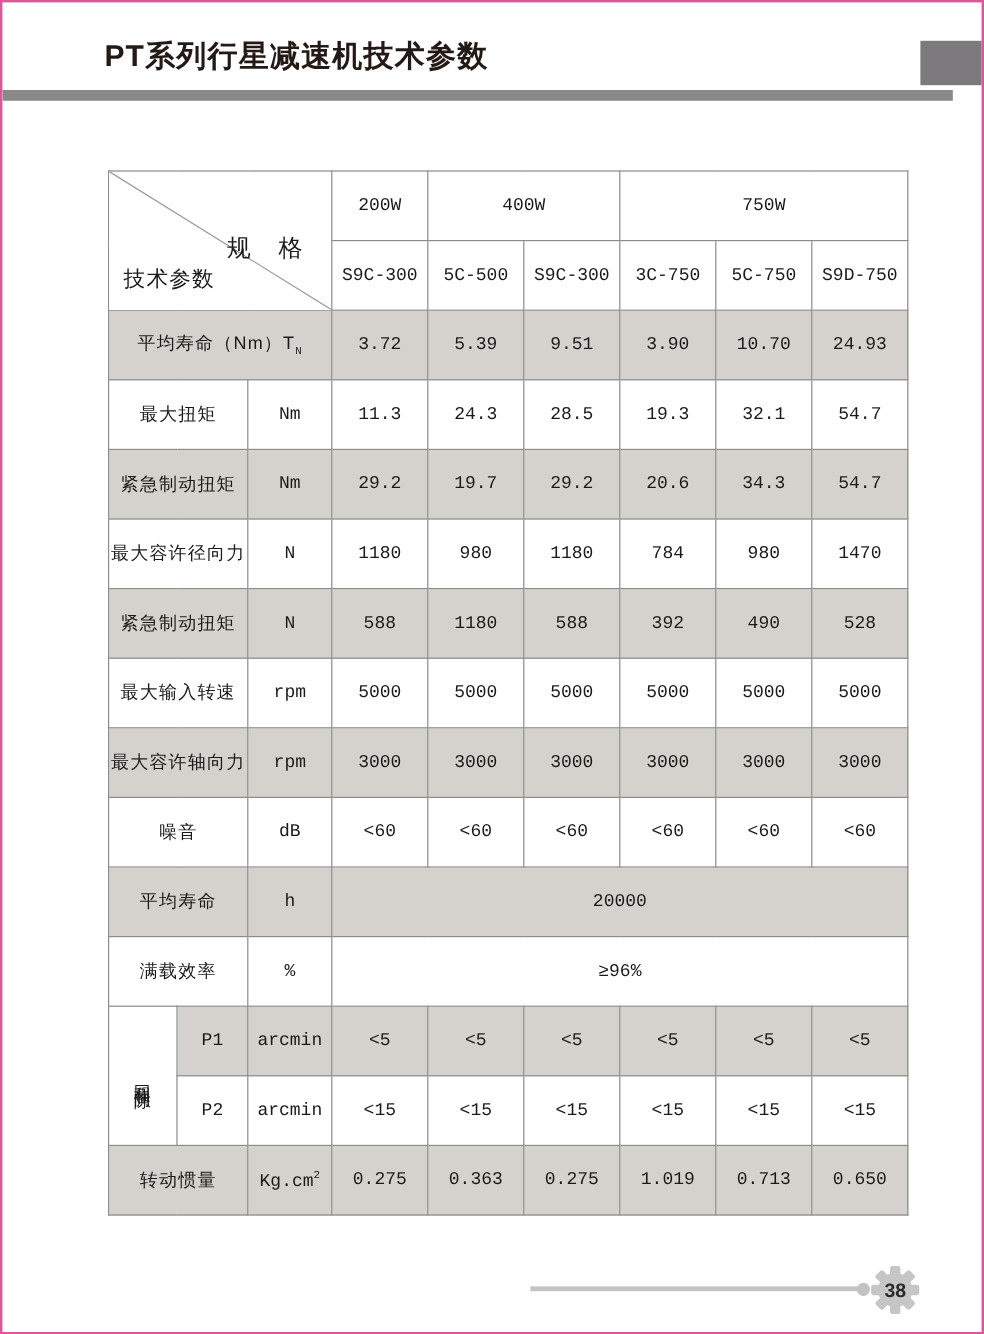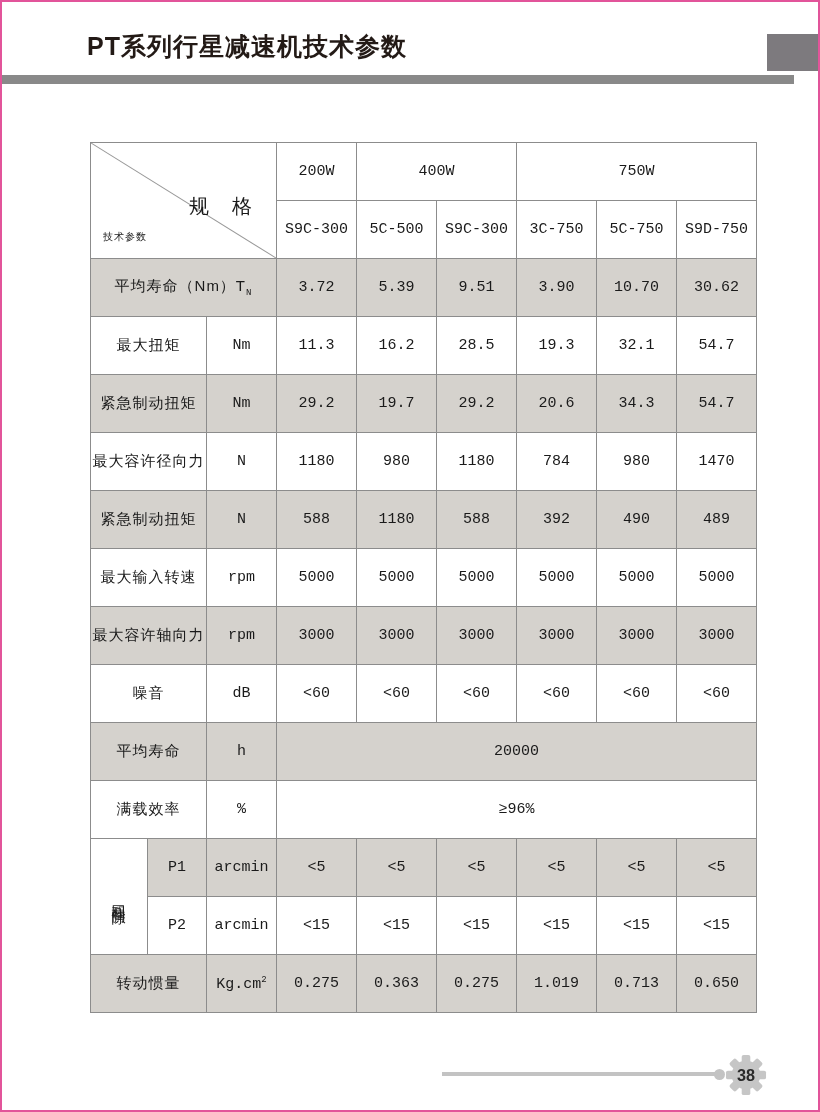--- a/index.html
+++ b/index.html
@@ -52,21 +52,21 @@
   .sup{font-size:9px;vertical-align:super;font-family:"Liberation Mono",monospace;}
   
   .corner-cell{position:relative;background:#fff;}
   .corner-cell svg{position:absolute;left:0;top:0;width:100%;height:100%;}
   .corner-top{
     position:absolute;right:20px;top:18px;
     font-size:20px;letter-spacing:4px;white-space:pre;margin-top:32px;
   }
   .corner-bottom{
     position:absolute;left:12px;bottom:14px;
-    font-size:10px;letter-spacing:1px;text-align:center;
+    font-size:18px;letter-spacing:1px;text-align:center;
   }
   
   .vert-cell{background:#fff;}
   .vert-label{
     writing-mode:vertical-rl;text-orientation:upright;
     letter-spacing:2px;font-size:14px;line-height:1;
     display:inline-block;
   }
   
   .footer-line{position:absolute;left:440px;top:1070px;width:278px;height:4px;background:#c3c3c3;}
@@ -120,28 +120,28 @@
 
     <tr>
       <td class="label-cell shade" colspan="3">
         <span>平均寿命（Nm）T</span><span class="sub">N</span>
       </td>
       <td class="num shade">3.72</td>
       <td class="num shade">5.39</td>
       <td class="num shade">9.51</td>
       <td class="num shade">3.90</td>
       <td class="num shade">10.70</td>
-      <td class="num shade">30.62</td>
+      <td class="num shade">24.93</td>
     </tr>
 
     <tr>
       <td class="label-cell" colspan="2">最大扭矩</td>
       <td class="unit">Nm</td>
       <td class="num">11.3</td>
-      <td class="num">16.2</td>
+      <td class="num">24.3</td>
       <td class="num">28.5</td>
       <td class="num">19.3</td>
       <td class="num">32.1</td>
       <td class="num">54.7</td>
     </tr>
 
     <tr>
       <td class="label-cell shade" colspan="2">紧急制动扭矩</td>
       <td class="unit shade">Nm</td>
       <td class="num shade">29.2</td>
@@ -164,21 +164,21 @@
     </tr>
 
     <tr>
       <td class="label-cell shade" colspan="2">紧急制动扭矩</td>
       <td class="unit shade">N</td>
       <td class="num shade">588</td>
       <td class="num shade">1180</td>
       <td class="num shade">588</td>
       <td class="num shade">392</td>
       <td class="num shade">490</td>
-      <td class="num shade">489</td>
+      <td class="num shade">528</td>
     </tr>
 
     <tr>
       <td class="label-cell" colspan="2">最大输入转速</td>
       <td class="unit">rpm</td>
       <td class="num">5000</td>
       <td class="num">5000</td>
       <td class="num">5000</td>
       <td class="num">5000</td>
       <td class="num">5000</td>

